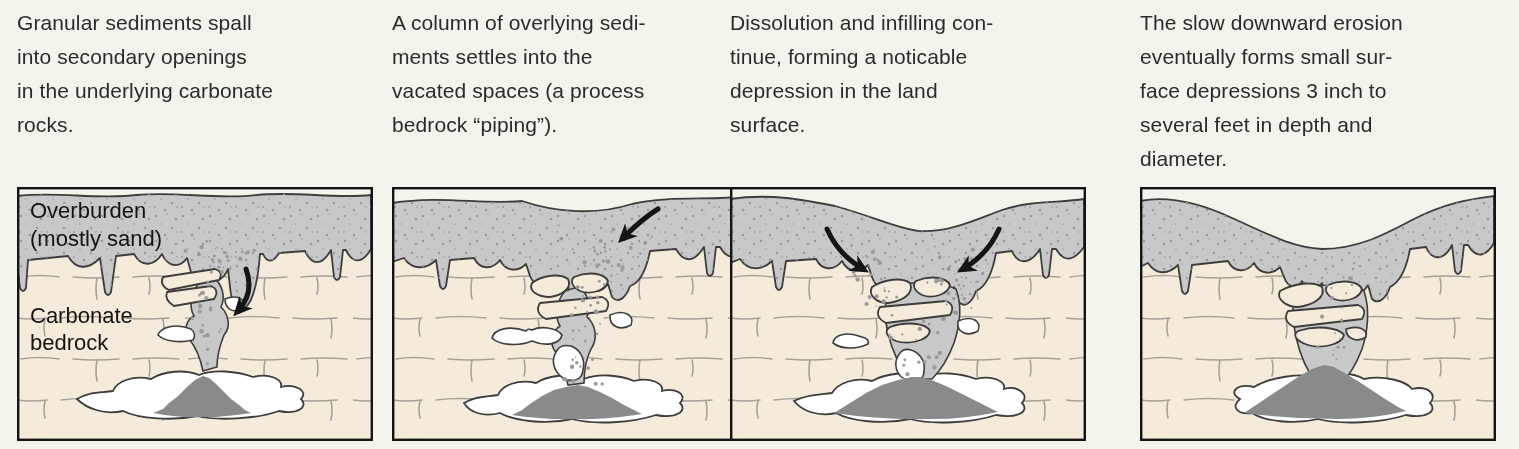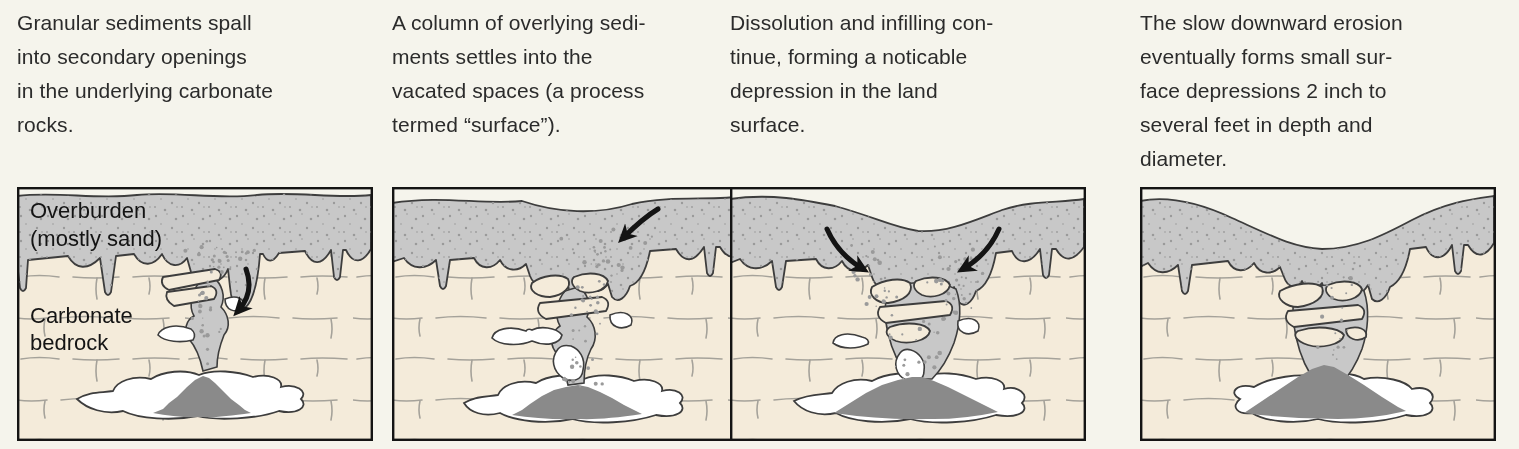--- a/index.html
+++ b/index.html
@@ -143,21 +143,21 @@
         <text x="13" y="163">bedrock</text>
       </g>
       <rect x="1.2" y="1.2" width="353.6" height="251.6" fill="none" stroke-width="2.4" stroke="#141414"></rect>
     </svg>
   </div>
 
   <div class="col">
     <p class="caption">A column of overlying sedi-
 ments settles into the
 vacated spaces (a process
-termed “surface”).</p>
+bedrock “piping”).</p>
     <svg class="panel" width="356" height="254" viewBox="0 0 356 254">
       <rect x="0" y="0" width="356" height="254" fill="#f4ebda"></rect>
       <rect x="0" y="0" width="356" height="254" fill="url(#brick)"></rect>
       <path d="M0,0 H354 V9 C318,14 280,8 240,17 C205,28 165,26 130,14 C90,18 50,8 0,16 Z" fill="#f5f4ec"></path>
       <path stroke="#3d3d3d" stroke-width="1.8" d="M72,216 C86,208 96,210 106,208 C110,198 126,192 144,196 C156,188 178,186 192,192 C206,186 228,188 242,194 C258,190 272,196 270,204 C284,200 296,208 288,216 C296,224 284,232 264,228 C240,236 202,238 180,232 C154,238 122,234 108,226 C92,230 78,226 72,216 Z" fill="#ffffff"></path>
       <g stroke="#3d3d3d" stroke-width="1.8" stroke-linejoin="round" fill="#c8c8c8">
         <path id="obP2" d="M0,16 C50,8 90,18 130,14 C165,26 205,28 240,17 C280,8 318,14 354,9 L354,58 C346,72 336,74 328,60 L324,60 L321,86 Q318,92 315,86 L312,60 C302,76 292,76 284,62 L258,64 C254,84 248,96 238,99 C234,111 226,117 220,110 L216,97 C210,105 202,107 198,99 C192,111 184,113 178,105 L174,93 C168,101 158,101 154,91 C150,99 142,99 138,89 L134,77 C126,85 114,85 108,73 C100,83 88,83 82,71 L58,73 L54,99 Q51,105 48,99 L44,73 C34,83 20,83 12,71 L0,75 Z"></path>
       </g>
       <use href="#obP2" fill="url(#stip)" stroke="none"></use>
       <path stroke="#3d3d3d" stroke-width="1.6" d="M186,100 C196,106 200,118 195,130 C204,138 206,152 199,162 C194,172 192,184 192,196 L176,198 C173,184 169,172 163,164 C157,156 160,144 168,139 C162,129 165,113 173,104 Z" fill="#c8c8c8"></path>
@@ -366,21 +366,21 @@
         </g>
       <path d="M97,42 C104,58 116,72 133,82" fill="none" stroke-width="5" stroke-linecap="round" marker-end="url(#ah)" stroke="#141414"></path>
       <path d="M269,42 C262,58 250,72 233,82" fill="none" stroke-width="5" stroke-linecap="round" marker-end="url(#ah)" stroke="#141414"></path>
       <rect x="1.2" y="1.2" width="353.6" height="251.6" fill="none" stroke-width="2.4" stroke="#141414"></rect>
     </svg>
   </div>
 
   <div class="col">
     <p class="caption">The slow downward erosion
 eventually forms small sur-
-face depressions 2 inch to
+face depressions 3 inch to
 several feet in depth and
 diameter.</p>
     <svg class="panel" width="356" height="254" viewBox="0 0 356 254">
       <rect x="0" y="0" width="356" height="254" fill="#f4ebda"></rect>
       <rect x="0" y="0" width="356" height="254" fill="url(#brick)"></rect>
       <path d="M0,0 H354 V9 C332,12 306,15 272,33 C242,49 216,62 182,62 C152,60 132,49 92,31 C62,17 30,8 0,14 Z" fill="#f5f4ec"></path>
       <path stroke="#3d3d3d" stroke-width="1.8" d="M100,212 C88,206 96,196 114,200 C130,190 160,186 178,190 C194,184 214,186 224,192 C244,188 266,194 272,202 C288,198 298,208 290,216 C298,224 286,232 266,228 C242,236 200,238 178,232 C154,238 124,234 112,226 C98,228 90,220 100,212 Z" fill="#ffffff"></path>
       <g stroke="#3d3d3d" stroke-width="1.8" stroke-linejoin="round" fill="#c8c8c8">
         <path id="obP4" d="M0,14 C30,8 62,17 92,31 C132,49 152,60 182,62 C216,62 242,49 272,33 C306,15 332,12 354,9 L354,56 C346,70 336,72 328,58 L324,58 L321,84 Q318,90 315,84 L312,58 C304,74 292,74 286,60 L270,62 C266,84 258,96 250,100 C246,112 238,118 232,112 L228,98 C222,108 214,110 208,102 C202,114 192,116 186,108 L182,96 C176,104 166,104 162,94 C158,102 148,102 144,90 L140,80 C132,88 120,88 114,76 C106,86 94,86 88,74 L52,78 L48,104 Q45,110 42,104 L38,78 C28,88 16,88 8,76 L0,80 Z"></path>
       </g>

